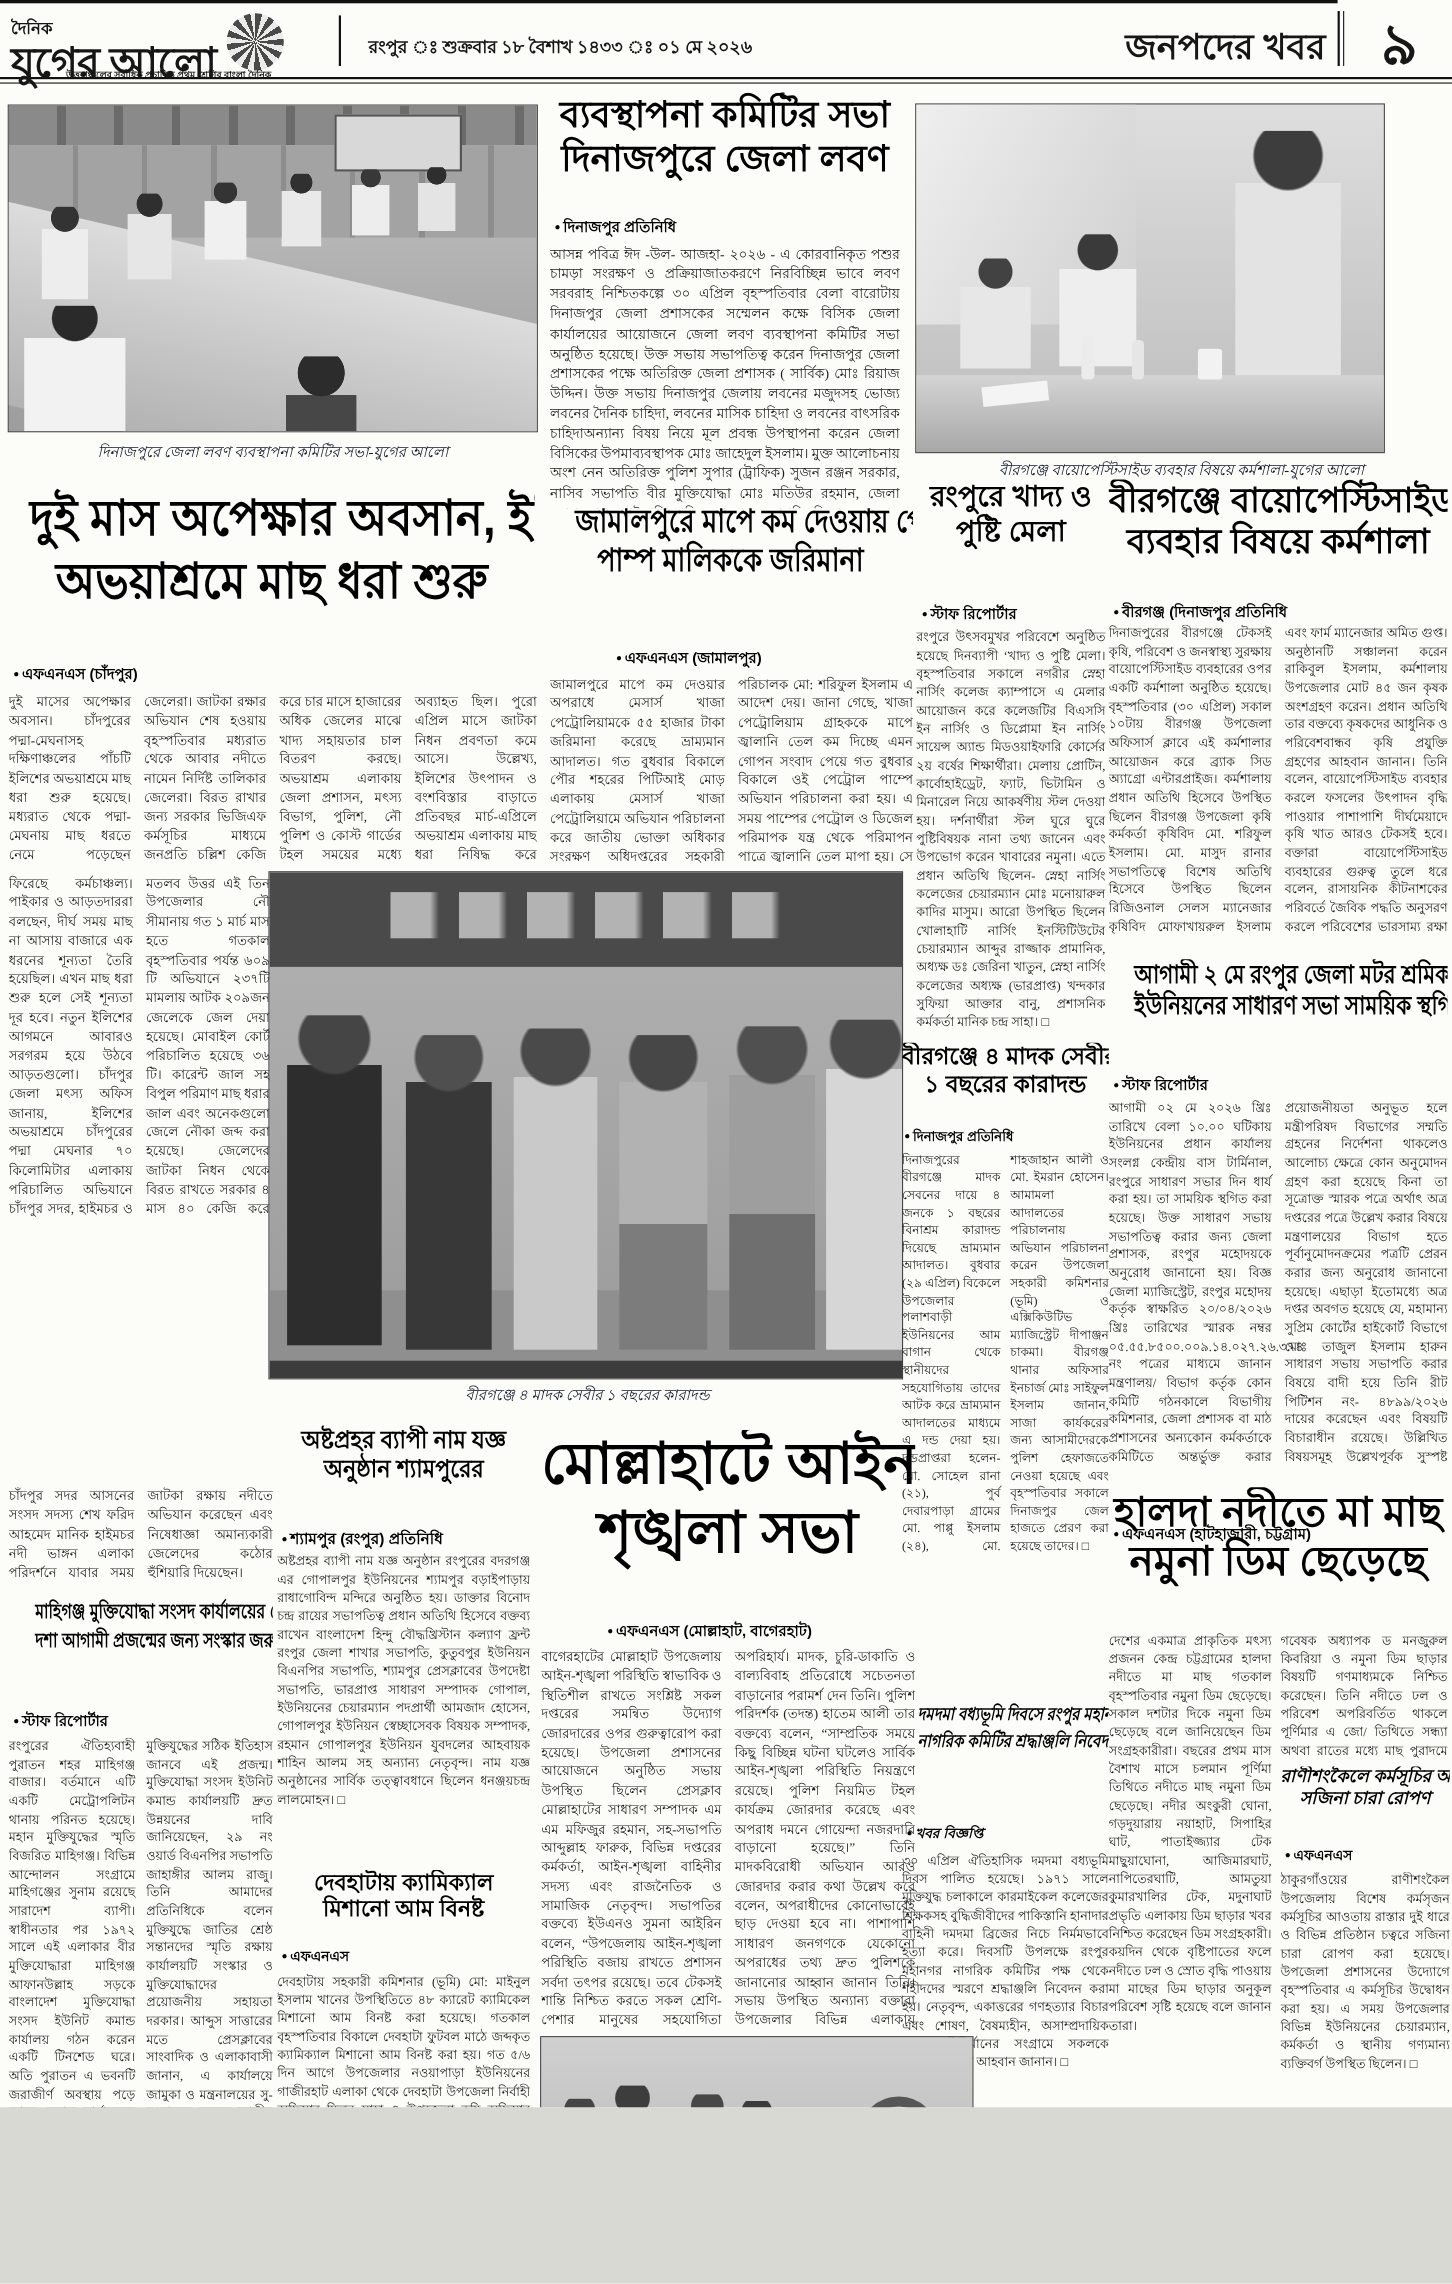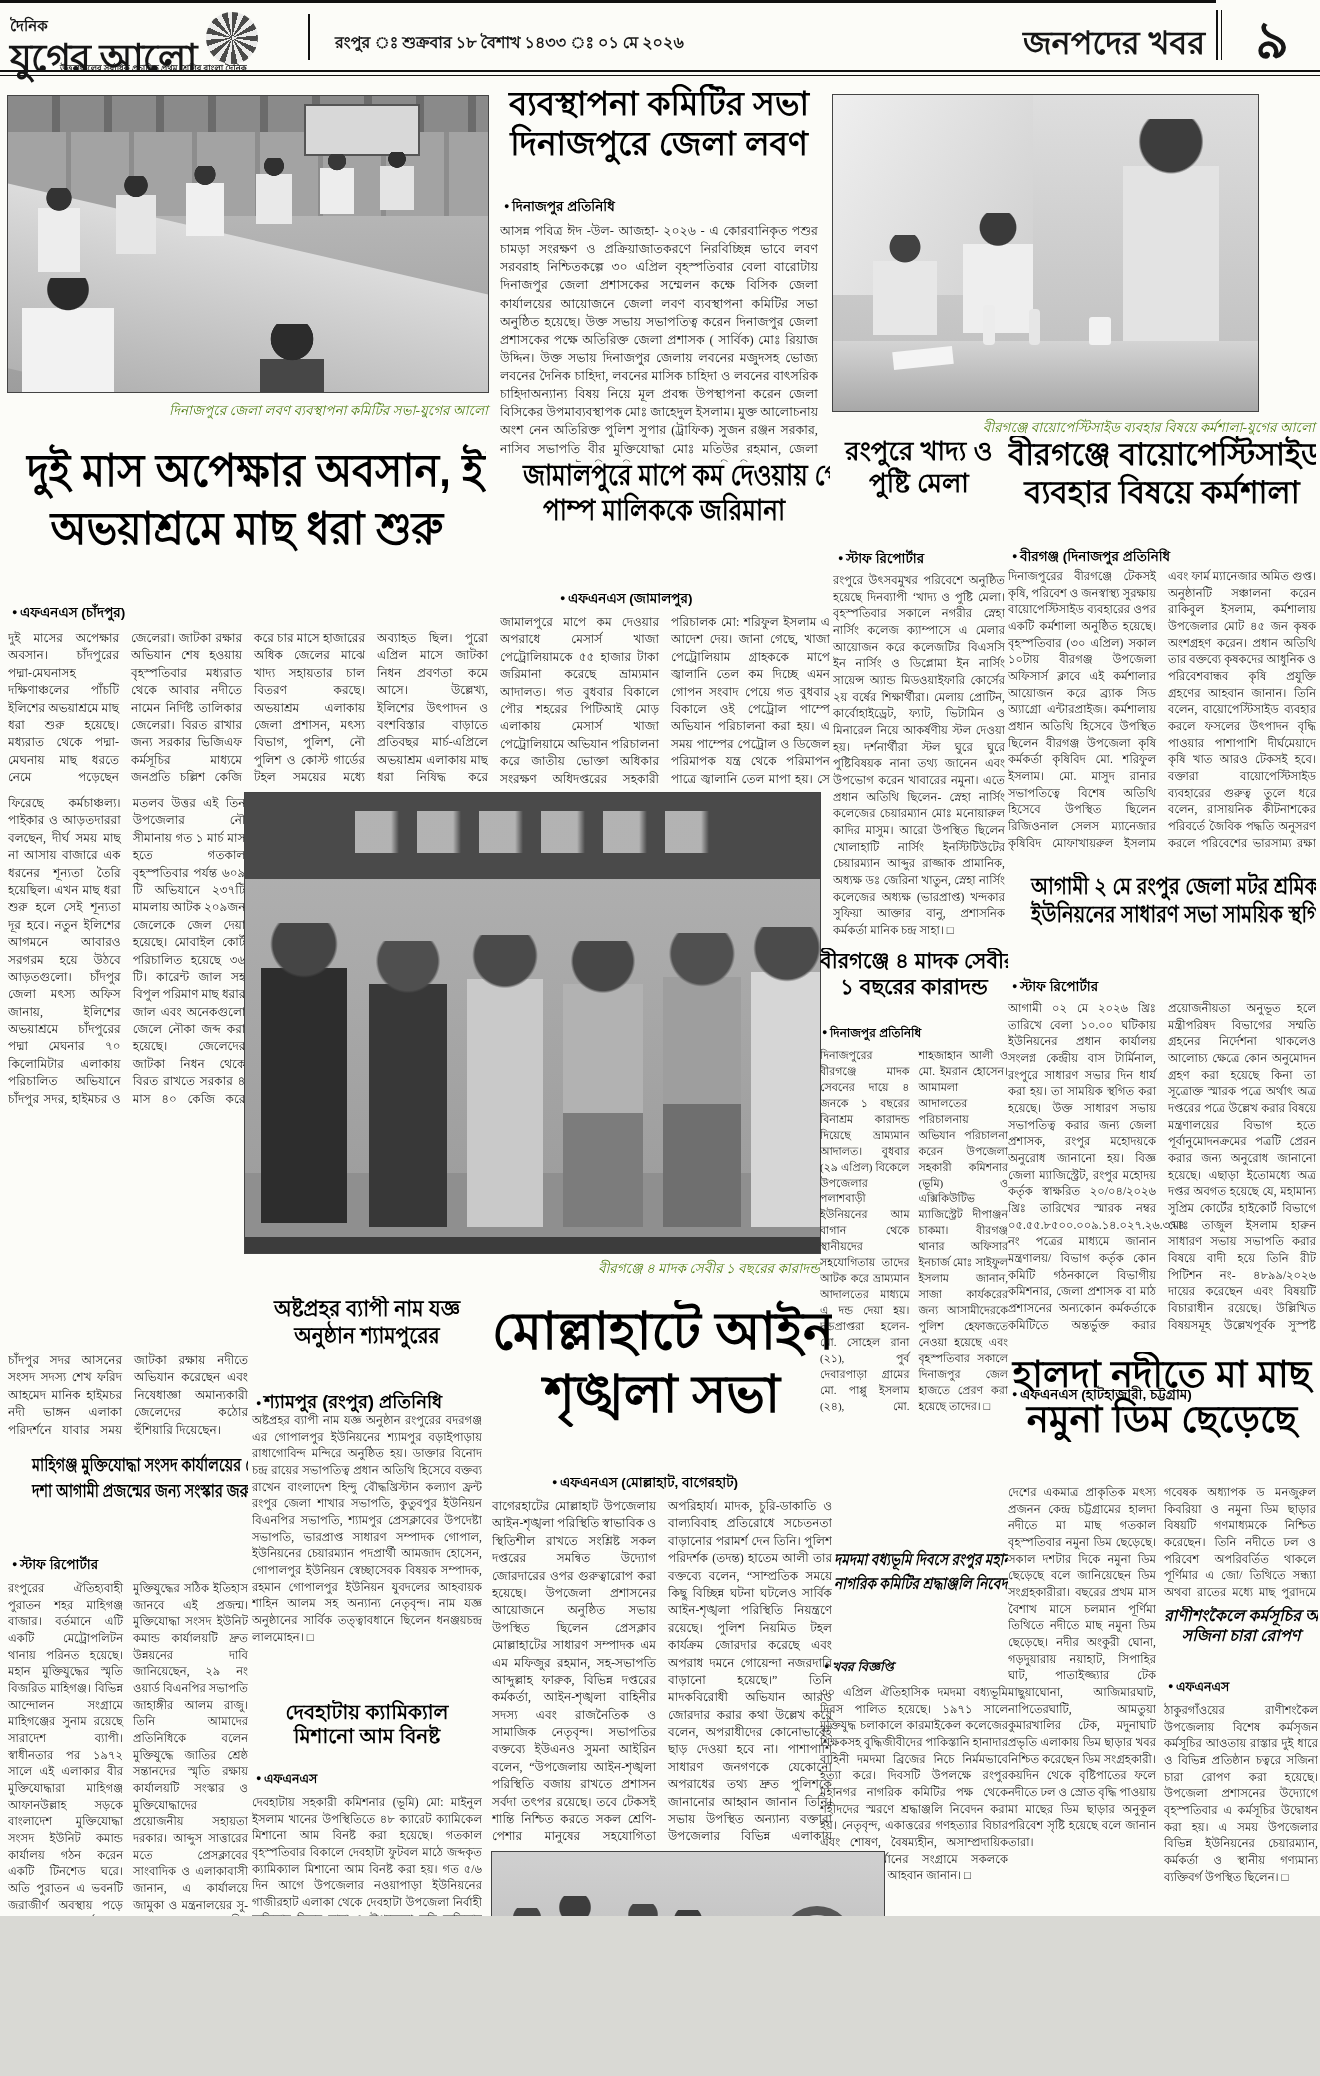--- a/index.html
+++ b/index.html
@@ -20,21 +20,21 @@
   .hl{position:absolute;font-family:"Liberation Sans",sans-serif;font-weight:900;color:#000;
       text-align:center;line-height:1.22;overflow:hidden;}
   .hl div{white-space:nowrap;}
   .sq92 div{transform:scaleX(.92);transform-origin:50% 50%;}
   .sq85 div{transform:scaleX(.85);transform-origin:50% 50%;}
   .sq80 div{transform:scaleX(.80);transform-origin:50% 50%;}
   .fancy{font-family:"Liberation Serif",serif;font-style:italic;}
   .by{position:absolute;font-family:"Liberation Sans",sans-serif;font-weight:700;font-size:13.5px;color:#000;}
   .by::before{content:"●  ";font-size:9px;vertical-align:2px;}
   .bd{position:absolute;text-align:justify;overflow:hidden;column-gap:12px;line-height:1.45;color:#1b1b1b;}
-  .cap{position:absolute;font-style:italic;font-size:13.5px;display:flex;justify-content:flex-end;color:#4d7c0f;}
+  .cap{position:absolute;font-style:italic;font-size:13.5px;display:flex;justify-content:center;color:#0f172a;}
   .photo{position:absolute;background:linear-gradient(180deg,#c6c6c6,#9d9d9d);overflow:hidden;outline:1px solid #444;}
   .sh{position:absolute;}
   .fig{position:absolute;}
 </style>
 </head>
 <body>
 
 <div class="page">
 
   <div class="rule" style="left:0;top:8;width:1216px;height:3px;"></div>
@@ -181,21 +181,21 @@
     <div>মাহিগঞ্জ মুক্তিযোদ্ধা সংসদ কার্যালয়ের বেহাল</div>
     <div>দশা আগামী প্রজন্মের জন্য সংস্কার জরুরী</div>
   </div>
   <div class="by" style="left:12px;top:1554px;">স্টাফ রিপোর্টার</div>
   <div class="bd" style="left:8px;top:1580px;width:240px;height:496px;font-size:11.5px;column-count:2;column-gap:10px;">রংপুরের ঐতিহ্যবাহী পুরাতন শহর মাহিগঞ্জ বাজার। বর্তমানে এটি একটি মেট্রোপলিটন থানায় পরিনত হয়েছে। মহান মুক্তিযুদ্ধের স্মৃতি বিজরিত মাহিগঞ্জ। বিভিন্ন আন্দোলন সংগ্রামে মাহিগঞ্জের সুনাম রয়েছে সারাদেশ ব্যাপী। স্বাধীনতার পর ১৯৭২ সালে এই এলাকার বীর মুক্তিযোদ্ধারা মাহিগঞ্জ আফানউল্লাহ সড়কে বাংলাদেশ মুক্তিযোদ্ধা সংসদ ইউনিট কমান্ড কার্যালয় গঠন করেন একটি টিনশেড ঘরে। অতি পুরাতন এ ভবনটি জরাজীর্ণ অবস্থায় পড়ে আছে। কমান্ড কার্যালয়ের সামনে দিয়ে প্রতিদিন ৩/৪টি শিক্ষা প্রতিষ্ঠানের হাজারো ছাত্রছাত্রী যাওয়া আসা করে। এই প্রজন্মকে জানানোর জন্য উক্ত কার্যালয়টি সংস্কার করা জরুরী। যা দিয়ে মুক্তিযুদ্ধের সঠিক ইতিহাস জানবে এই প্রজন্ম। মুক্তিযোদ্ধা সংসদ ইউনিট কমান্ড কার্যালয়টি দ্রুত উন্নয়নের দাবি জানিয়েছেন, ২৯ নং ওয়ার্ড বিএনপির সভাপতি জাহাঙ্গীর আলম রাজু। তিনি আমাদের প্রতিনিধিকে বলেন মুক্তিযুদ্ধে জাতির শ্রেষ্ঠ সন্তানদের স্মৃতি রক্ষায় কার্যালয়টি সংস্কার ও মুক্তিযোদ্ধাদের প্রয়োজনীয় সহায়তা দরকার। আব্দুস সাত্তারের মতে প্রেসক্লাবের সাংবাদিক ও এলাকাবাসী জানান, এ কার্যালয়ে জামুকা ও মন্ত্রনালয়ের সু-সংবাদসহ অনেক জাতীয় ঘটনার সাক্ষী। আন্দোলনের সময়কার ইতিহাস দেখে এই মুক্তিযুদ্ধসহ সকল ইতিহাস সম্পর্কে জানবে নতুন প্রজন্ম বলে বিজ্ঞমহল মনে করেন।</div>
 
   <div class="hl sq92" style="left:252px;top:1296px;width:230px;font-size:22px;">
     <div>অষ্টপ্রহর ব্যাপী নাম যজ্ঞ</div>
     <div>অনুষ্ঠান শ্যামপুরের</div>
   </div>
-  <div class="by" style="left:256px;top:1388px;font-size:18px;">শ্যামপুর (রংপুর) প্রতিনিধি</div>
+  <div class="by" style="left:256px;top:1388px;font-size:14px;">শ্যামপুর (রংপুর) প্রতিনিধি</div>
   <div class="bd" style="left:252px;top:1412px;width:230px;height:282px;font-size:11.5px;">অষ্টপ্রহর ব্যাপী নাম যজ্ঞ অনুষ্ঠান রংপুরের বদরগঞ্জ এর গোপালপুর ইউনিয়নের শ্যামপুর বড়াইপাড়ায় রাধাগোবিন্দ মন্দিরে অনুষ্ঠিত হয়। ডাক্তার বিনোদ চন্দ্র রায়ের সভাপতিত্ব প্রধান অতিথি হিসেবে বক্তব্য রাখেন বাংলাদেশ হিন্দু বৌদ্ধখ্রিস্টান কল্যাণ ফ্রন্ট রংপুর জেলা শাখার সভাপতি, কুতুবপুর ইউনিয়ন বিএনপির সভাপতি, শ্যামপুর প্রেসক্লাবের উপদেষ্টা সভাপতি, ভারপ্রাপ্ত সাধারণ সম্পাদক গোপাল, ইউনিয়নের চেয়ারম্যান পদপ্রার্থী আমজাদ হোসেন, গোপালপুর ইউনিয়ন স্বেচ্ছাসেবক বিষয়ক সম্পাদক, রহমান গোপালপুর ইউনিয়ন যুবদলের আহবায়ক শাহিন আলম সহ অন্যান্য নেতৃবৃন্দ। নাম যজ্ঞ অনুষ্ঠানের সার্বিক তত্ত্বাবধানে ছিলেন ধনঞ্জয়চন্দ্র লালমোহন। □</div>
 
   <div class="hl" style="left:252px;top:1700px;width:230px;font-size:20px;">
     <div>দেবহাটায় ক্যামিক্যাল</div>
     <div>মিশানো আম বিনষ্ট</div>
   </div>
   <div class="by" style="left:256px;top:1770px;font-size:12.5px;">এফএনএস</div>
   <div class="bd" style="left:252px;top:1794px;width:230px;height:282px;font-size:11.5px;">দেবহাটায় সহকারী কমিশনার (ভূমি) মো: মাইনুল ইসলাম খানের উপস্থিতিতে ৪৮ ক্যারেট ক্যামিকেল মিশানো আম বিনষ্ট করা হয়েছে। গতকাল বৃহস্পতিবার বিকালে দেবহাটা ফুটবল মাঠে জব্দকৃত ক্যামিক্যাল মিশানো আম বিনষ্ট করা হয়। গত ৫/৬ দিন আগে উপজেলার নওয়াপাড়া ইউনিয়নের গাজীরহাট এলাকা থেকে দেবহাটা উপজেলা নির্বাহী অফিসার মিলন সাহা ও উপজেলা কৃষি অফিসার শওকত ওসমান ৪৮ ক্যারেট ক্যামিক্যাল মিশানো আম জব্দ করেন। পরে উপজেলা গোডাউনে আমগুলো কঢামিক্যাল মিশানো কিনা সেটা পরীক্ষার জন্য আটক করে রাখা হয়। □</div>
 
   <div class="hl" style="left:492px;top:1300px;width:340px;font-size:52px;">

